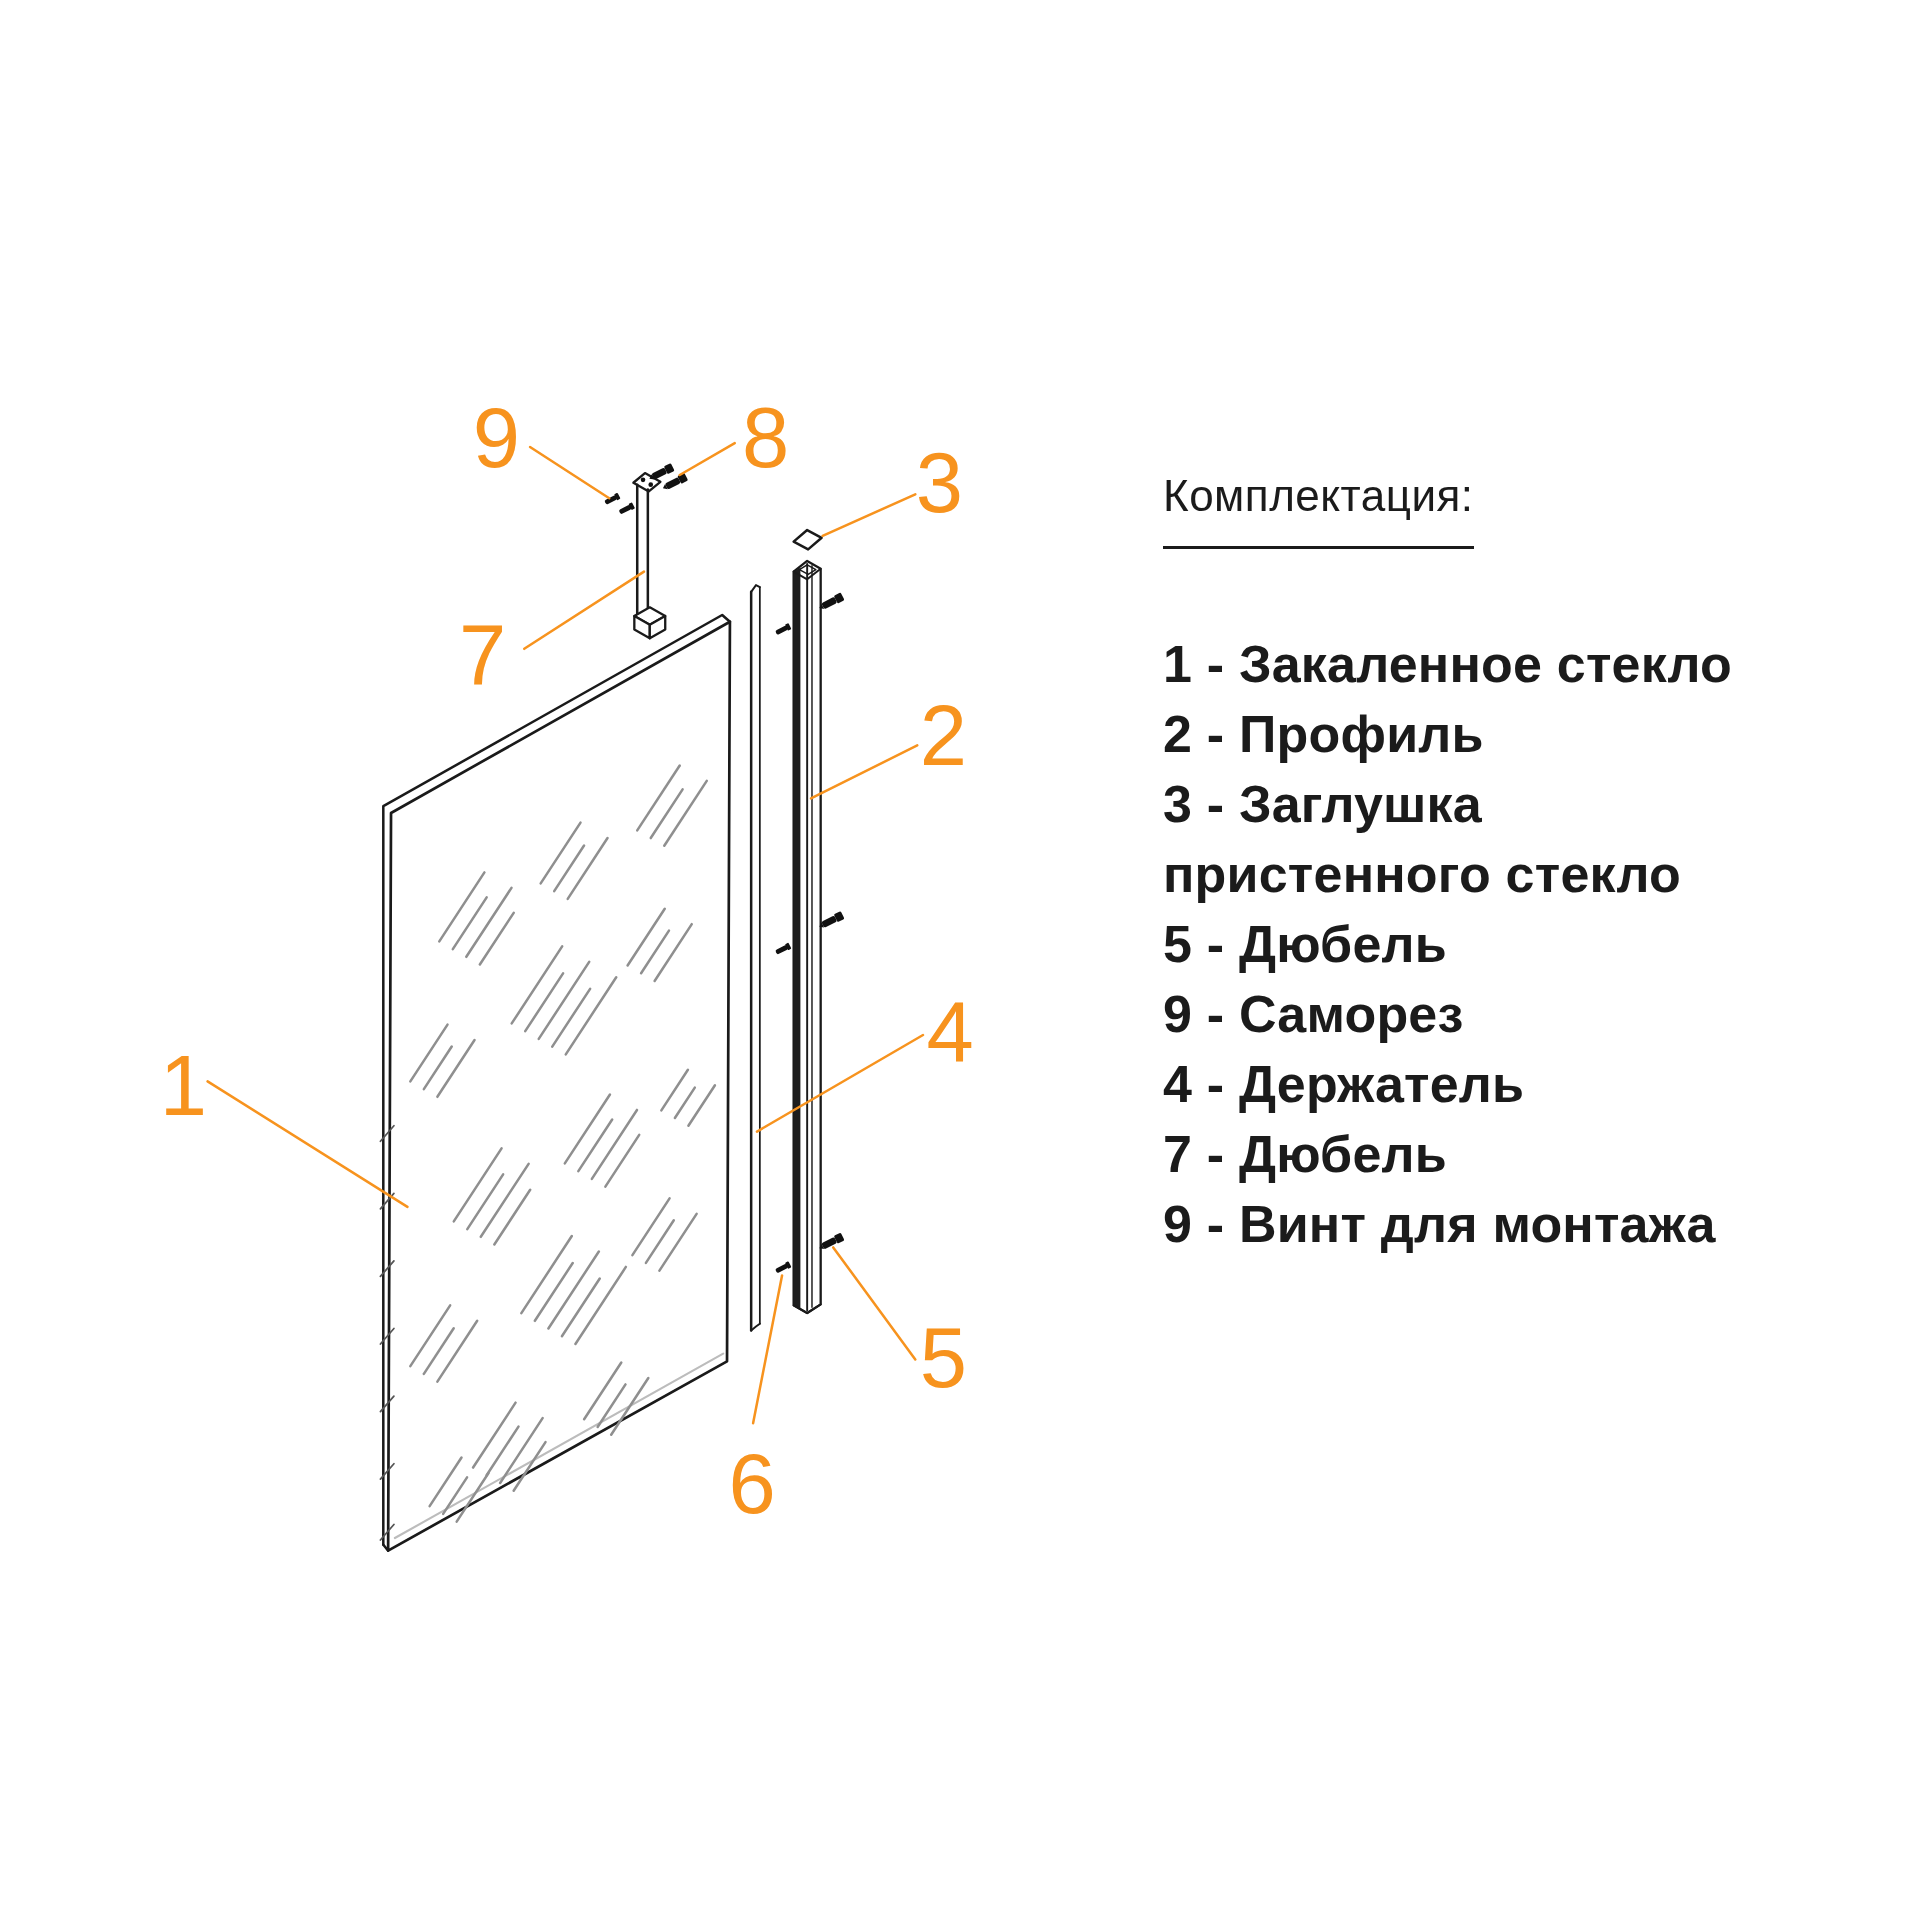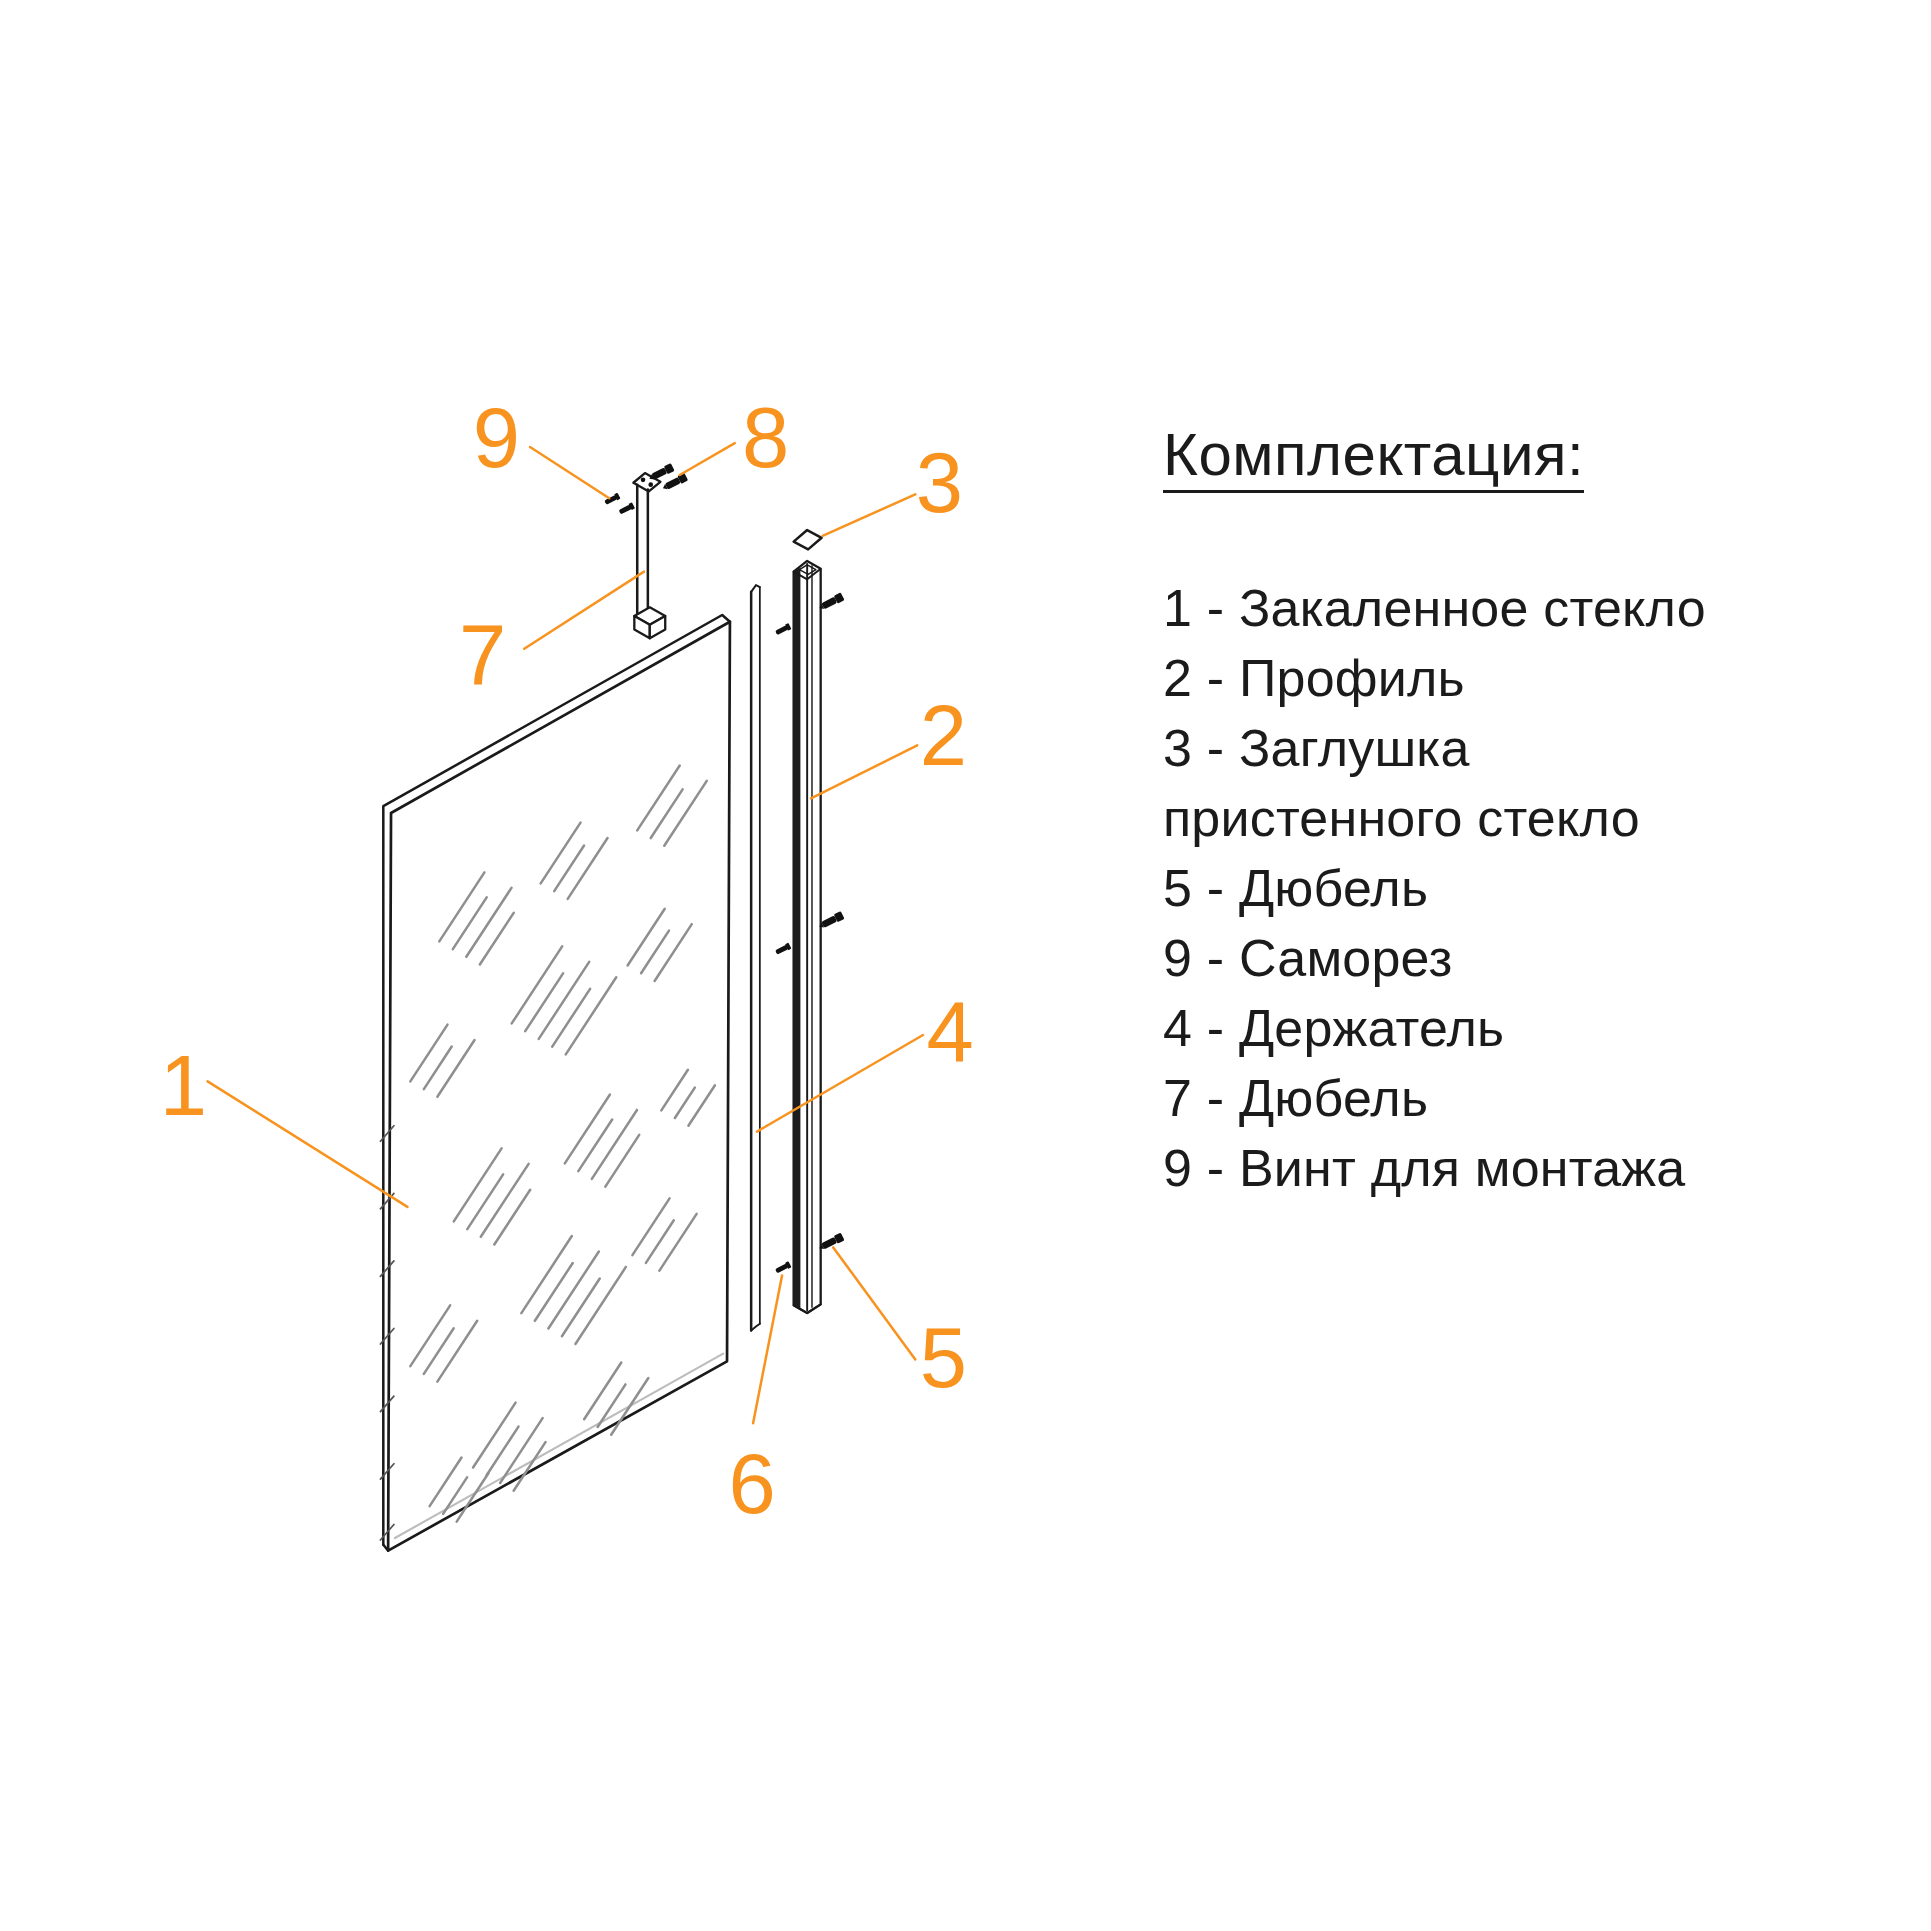--- a/index.html
+++ b/index.html
@@ -13,29 +13,31 @@
   #diagram-svg{position:absolute;left:0;top:0;}
   .legend{
     position:absolute;
     left:1163px;
     top:425px;
     width:546px;
     color:#1b1b1b;
   }
   .legend-title{
     display:inline-block;
-    font-size:60px;
+    font-size:44px;
     line-height:60px;
     border-bottom:3.9px solid #1b1b1b;
-    padding-bottom:5px;
+    padding-bottom:20px;
     letter-spacing:0.5px;
+    margin-top:41px;
   }
   .legend-items{
     margin-top:80px;
     font-size:52px;
+    font-weight:bold;
   }
   .legend-line{
     height:70px;
     line-height:70px;
     white-space:nowrap;
     letter-spacing:0.2px;
   }
 </style>
 </head>
 <body>

